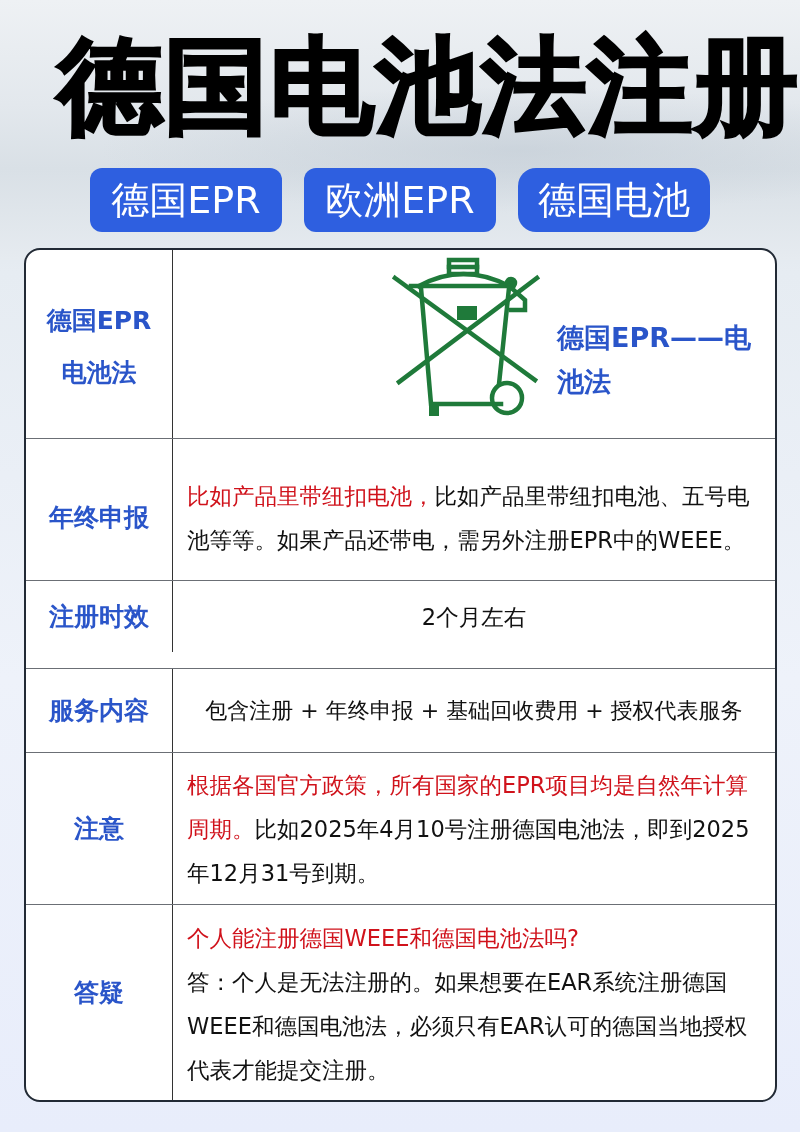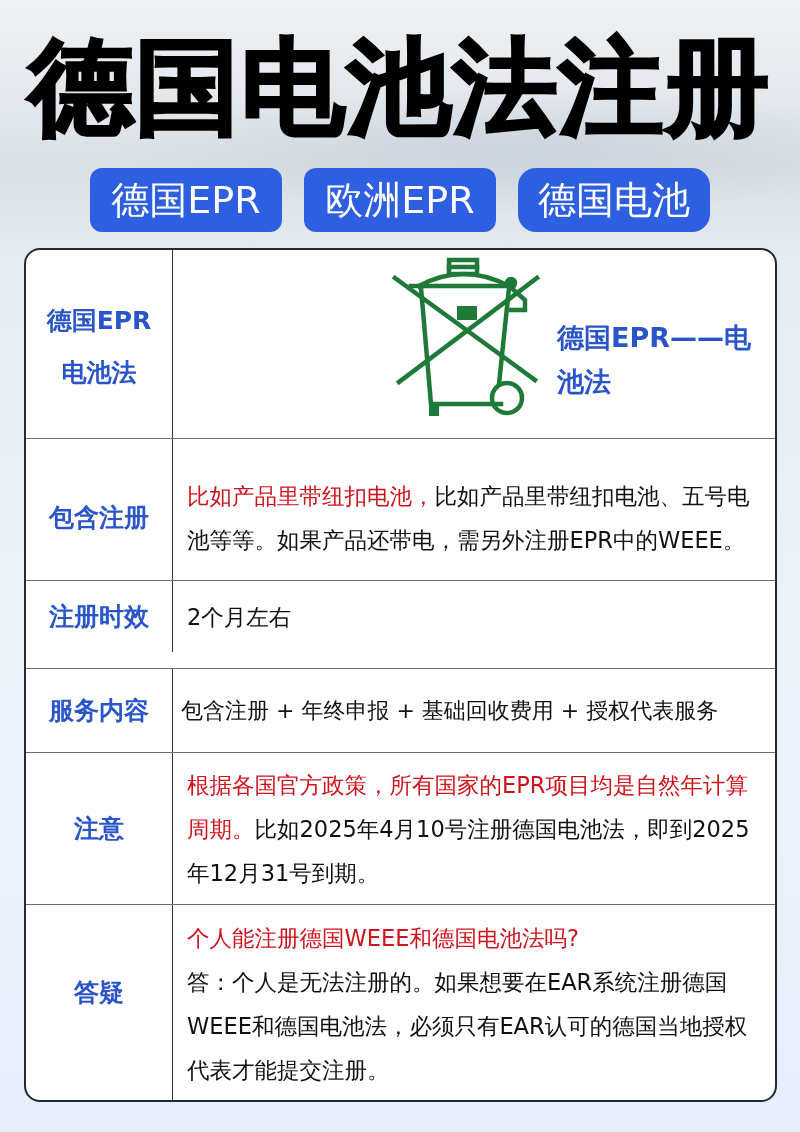--- a/index.html
+++ b/index.html
@@ -9,24 +9,24 @@
       background: linear-gradient(180deg, #e9eef3 0%, #dfe6ec 18%, #e6ecf2 24%, #eef2fa 60%, #e8edfb 100%);
       position: relative;
     }
     .hero-bg {
       position: absolute; left: 0; top: 0; width: 800px; height: 260px;
       background:
         radial-gradient(ellipse 600px 90px at 520px 150px, rgba(190,200,210,0.55), rgba(255,255,255,0) 70%),
         linear-gradient(180deg, #eef1f4 0%, #e3e8ed 40%, #d9e0e6 65%, #e6ebf0 100%);
     }
     .main-title {
-      position: absolute; left: 0; top: 22px; width: 800px; text-align: center;
+      position: absolute; left: 0; top: 22px; width: 800px; text-align: right;
       font-size: 104px; font-weight: 900; color: #000; letter-spacing: 2px;
       line-height: 130px;
-      font-family: Liberation Sans, sans-serif;
+      font-family: Liberation Serif, serif;
       -webkit-text-stroke: 3px #000;
     }
     .tags {
       position: absolute; top: 168px; left: 0; width: 800px;
       display: flex; justify-content: center; gap: 22px;
     }
     .tag {
       background: #2e5fe0; color: #fff; border-radius: 12px;
       height: 64px; display: flex; align-items: center; justify-content: center;
       font-size: 38px; font-weight: 500; padding: 0 14px;
@@ -44,21 +44,21 @@
     .row.first { border-top: none; }
     .label {
       width: 147px; height: 100%; border-right: 1.5px solid #333;
       display: flex; align-items: center; justify-content: center; text-align: center;
       color: #2a55c9; font-size: 25px; font-weight: 600; line-height: 50px;
     }
     .content {
       flex: 1; height: 100%; padding: 12px 14px; display: flex; align-items: center;
       font-size: 22.5px; line-height: 44px; color: #111;
     }
-    .content.center { }
+    .content.center { justify-content: center; }
     .red { color: #d0121b; }
     .epr-head {
       position: absolute; left: 384px; top: 66px; font-size: 27px; font-weight: 600; color: #2a55c9;
     }
     .bin { position: absolute; left: 218px; top: 6px; }
   </style>
 </head>
 <body>
 
 <div class="hero-bg"></div>
@@ -102,21 +102,21 @@
           <line x1="146" y1="22" x2="8" y2="126"></line>
         </g>
 
         <rect x="66" y="50" width="20" height="14" fill="#1f7a3a"></rect>
       </svg>
       <div class="epr-head">德国EPR——电池法</div>
     </div>
   </div>
 
   <div class="row" style="top:188px; height:158px;">
-    <div class="label">包含注册</div>
+    <div class="label">年终申报</div>
     <div class="content">
       <p>
         <span class="red">比如产品里带纽扣电池，</span><span>比如产品里带纽扣电池、五号电池等等。如果产品还带电，需另外注册EPR中的WEEE。</span>
       </p>
     </div>
   </div>
 
   <div class="row" style="top:330px; height:72px;">
     <div class="label">注册时效</div>
     <div class="content center">

